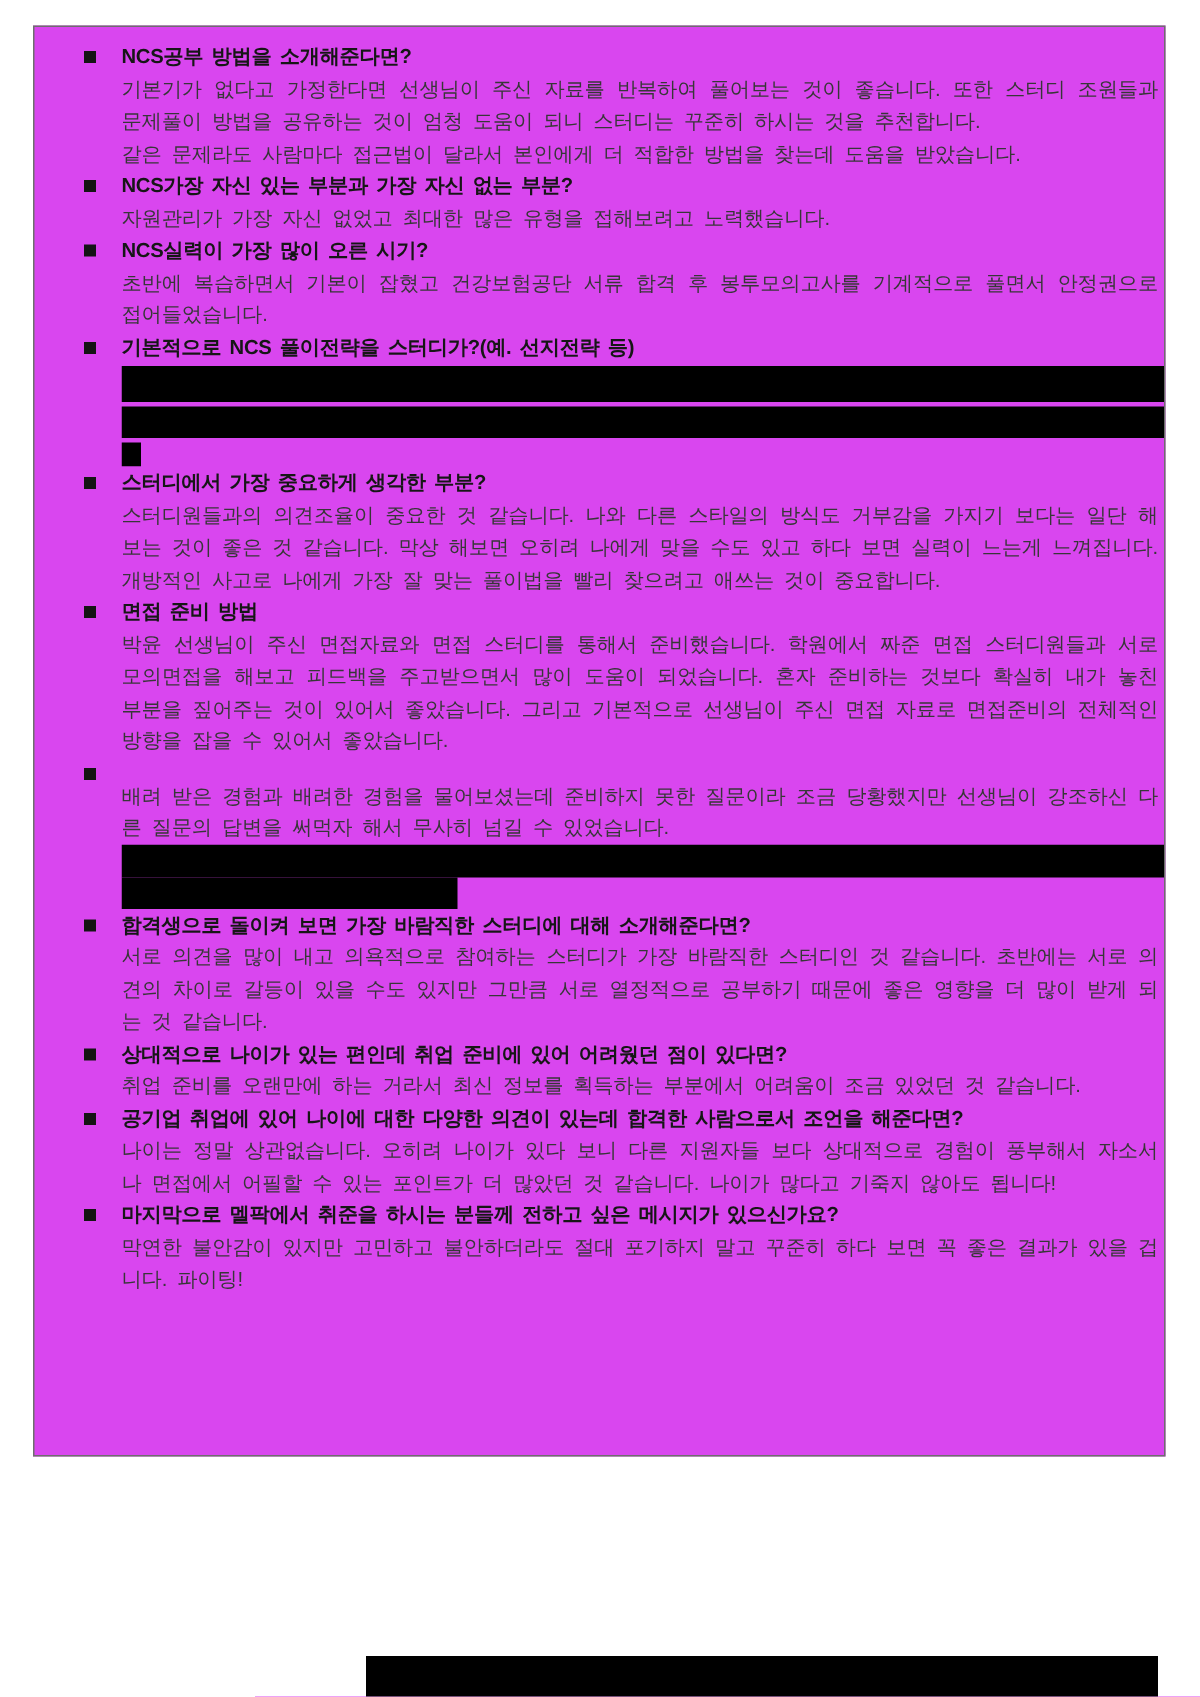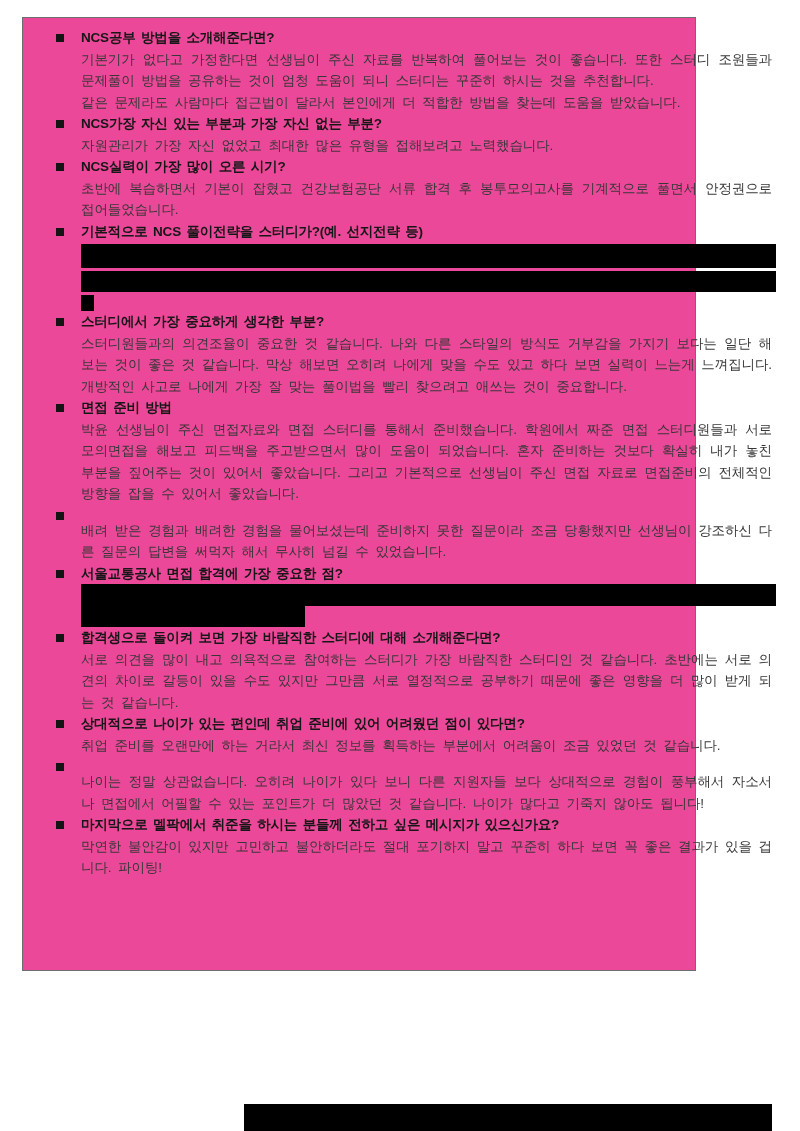--- a/index.html
+++ b/index.html
@@ -2,22 +2,22 @@
 <html lang="ko"><head>
 <meta charset="utf-8">
 <style>
   html,body{margin:0;padding:0;}
   body{
     width:800px;height:1131px;background:#ffffff;position:relative;overflow:hidden;
     font-family:"Liberation Sans","DejaVu Sans",sans-serif;
     -webkit-font-smoothing:antialiased;
   }
   .doc-frame{
-    position:absolute;left:22px;top:17px;width:674px;height:954px;
-    border:1px solid #6e6e6e;background:#ec4899;box-sizing:border-box;
+    position:absolute;left:22px;top:17px;width:755px;height:954px;
+    border:1px solid #6e6e6e;background:#d946ef;box-sizing:border-box;
   }
   .content{
     position:absolute;left:0;top:0;width:753px;
     padding:9px 4px 0 33px;box-sizing:border-box;
     font-size:13.5px;line-height:21.5px;
   }
   .q{display:flex;align-items:flex-start;}
   .bullet{
     flex:0 0 auto;width:8px;height:8px;background:#141414;margin-top:7px;
   }
@@ -102,24 +102,20 @@
     </div>
 
     <div class="qa">
       <div class="q">
         <span class="bullet"></span>
       </div>
       <p class="a">배려 받은 경험과 배려한 경험을 물어보셨는데 준비하지 못한 질문이라 조금 당황했지만 선생님이 강조하신 다른 질문의 답변을 써먹자 해서 무사히 넘길 수 있었습니다.</p>
     </div>
 
     <div class="qa">
-      <div class="q">
-        <span class="bullet"></span>
-        <span class="q-text">서울교통공사 면접 합격에 가장 중요한 점?</span>
-      </div>
       <div class="redact redact-b">
         <div class="rbar r1"></div>
         <div class="rbar r2"></div>
       </div>
     </div>
 
     <div class="qa">
       <div class="q">
         <span class="bullet"></span>
         <span class="q-text">합격생으로 돌이켜 보면 가장 바람직한 스터디에 대해 소개해준다면?</span>
@@ -131,20 +127,21 @@
       <div class="q">
         <span class="bullet"></span>
         <span class="q-text">상대적으로 나이가 있는 편인데 취업 준비에 있어 어려웠던 점이 있다면?</span>
       </div>
       <p class="a">취업 준비를 오랜만에 하는 거라서 최신 정보를 획득하는 부분에서 어려움이 조금 있었던 것 같습니다.</p>
     </div>
 
     <div class="qa">
       <div class="q">
         <span class="bullet"></span>
+        <span class="q-text">공기업 취업에 있어 나이에 대한 다양한 의견이 있는데 합격한 사람으로서 조언을 해준다면?</span>
       </div>
       <p class="a">나이는 정말 상관없습니다. 오히려 나이가 있다 보니 다른 지원자들 보다 상대적으로 경험이 풍부해서 자소서나 면접에서 어필할 수 있는 포인트가 더 많았던 것 같습니다. 나이가 많다고 기죽지 않아도 됩니다!</p>
     </div>
 
     <div class="qa">
       <div class="q">
         <span class="bullet"></span>
         <span class="q-text">마지막으로 멜팍에서 취준을 하시는 분들께 전하고 싶은 메시지가 있으신가요?</span>
       </div>
       <p class="a">막연한 불안감이 있지만 고민하고 불안하더라도 절대 포기하지 말고 꾸준히 하다 보면 꼭 좋은 결과가 있을 겁니다. 파이팅!</p>

